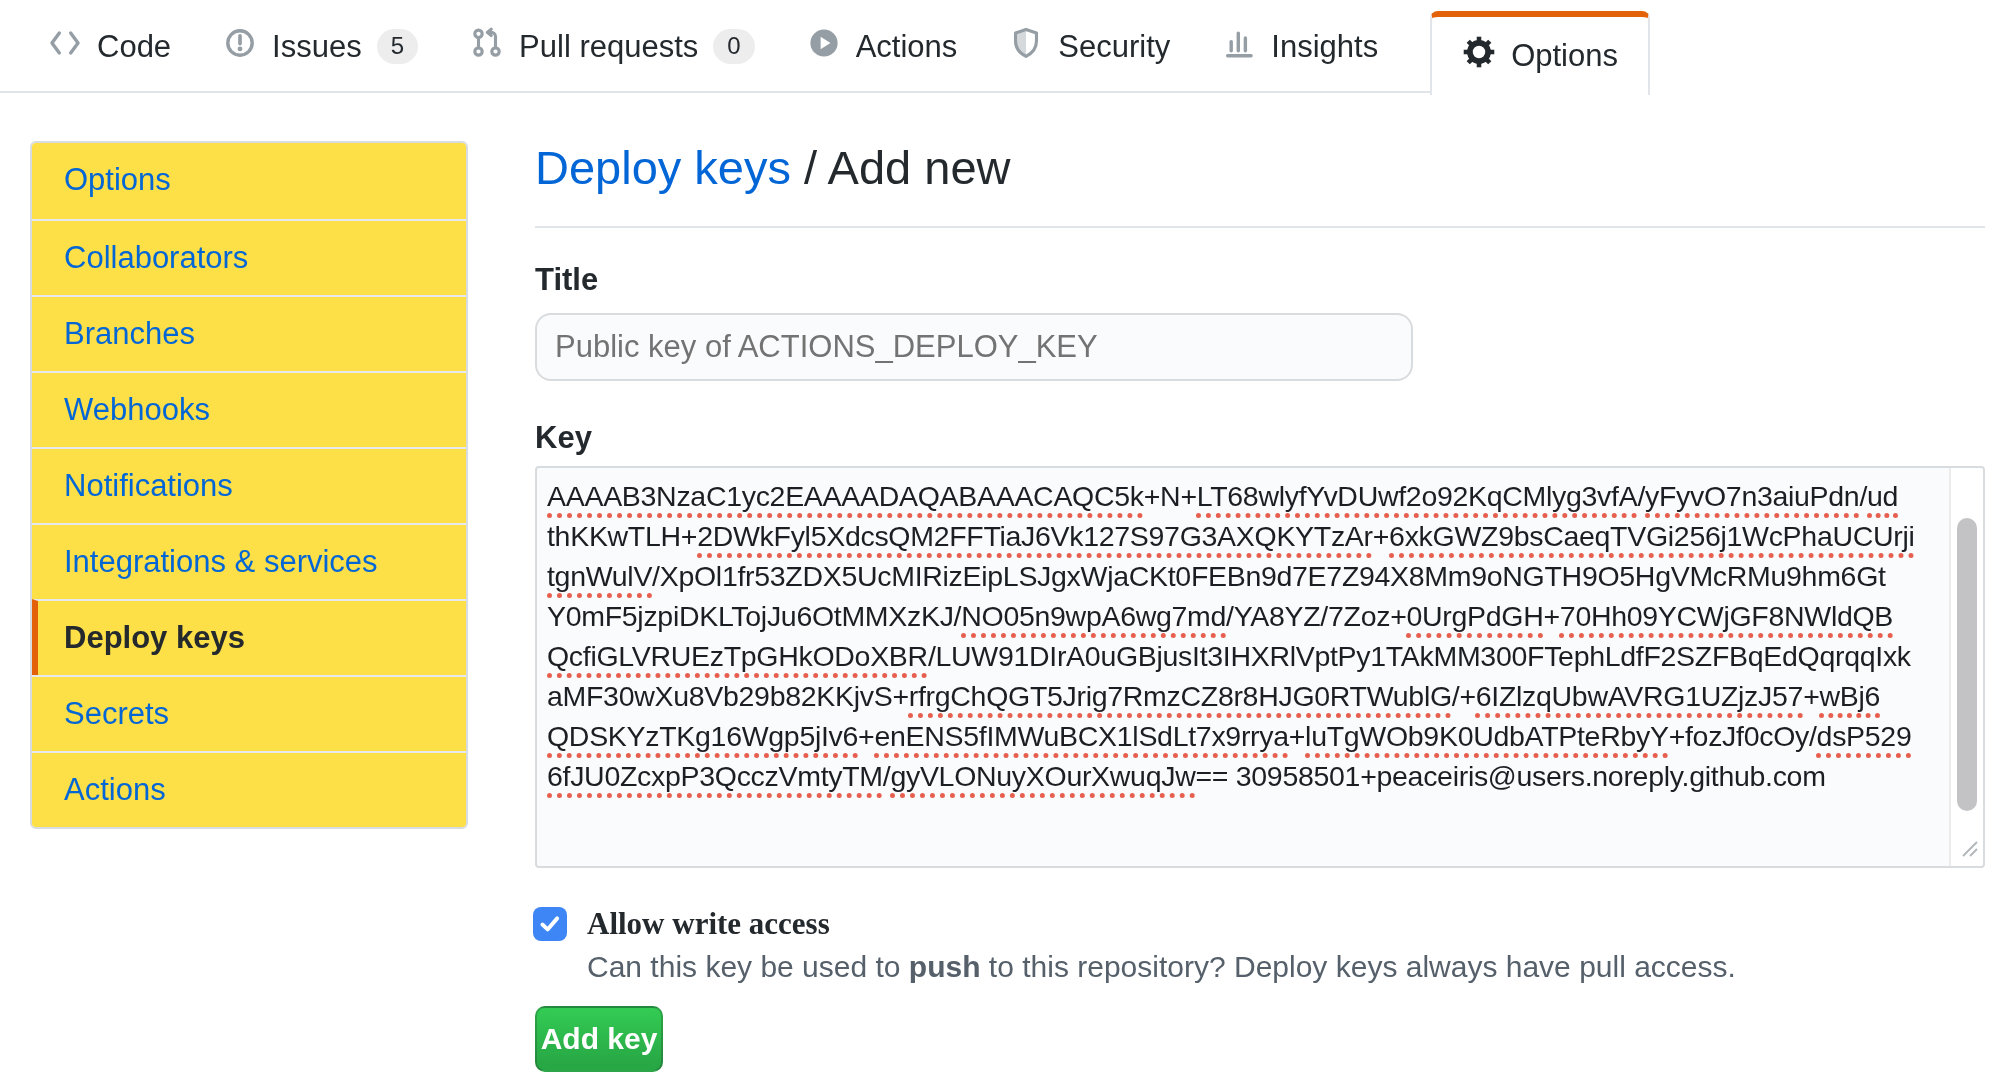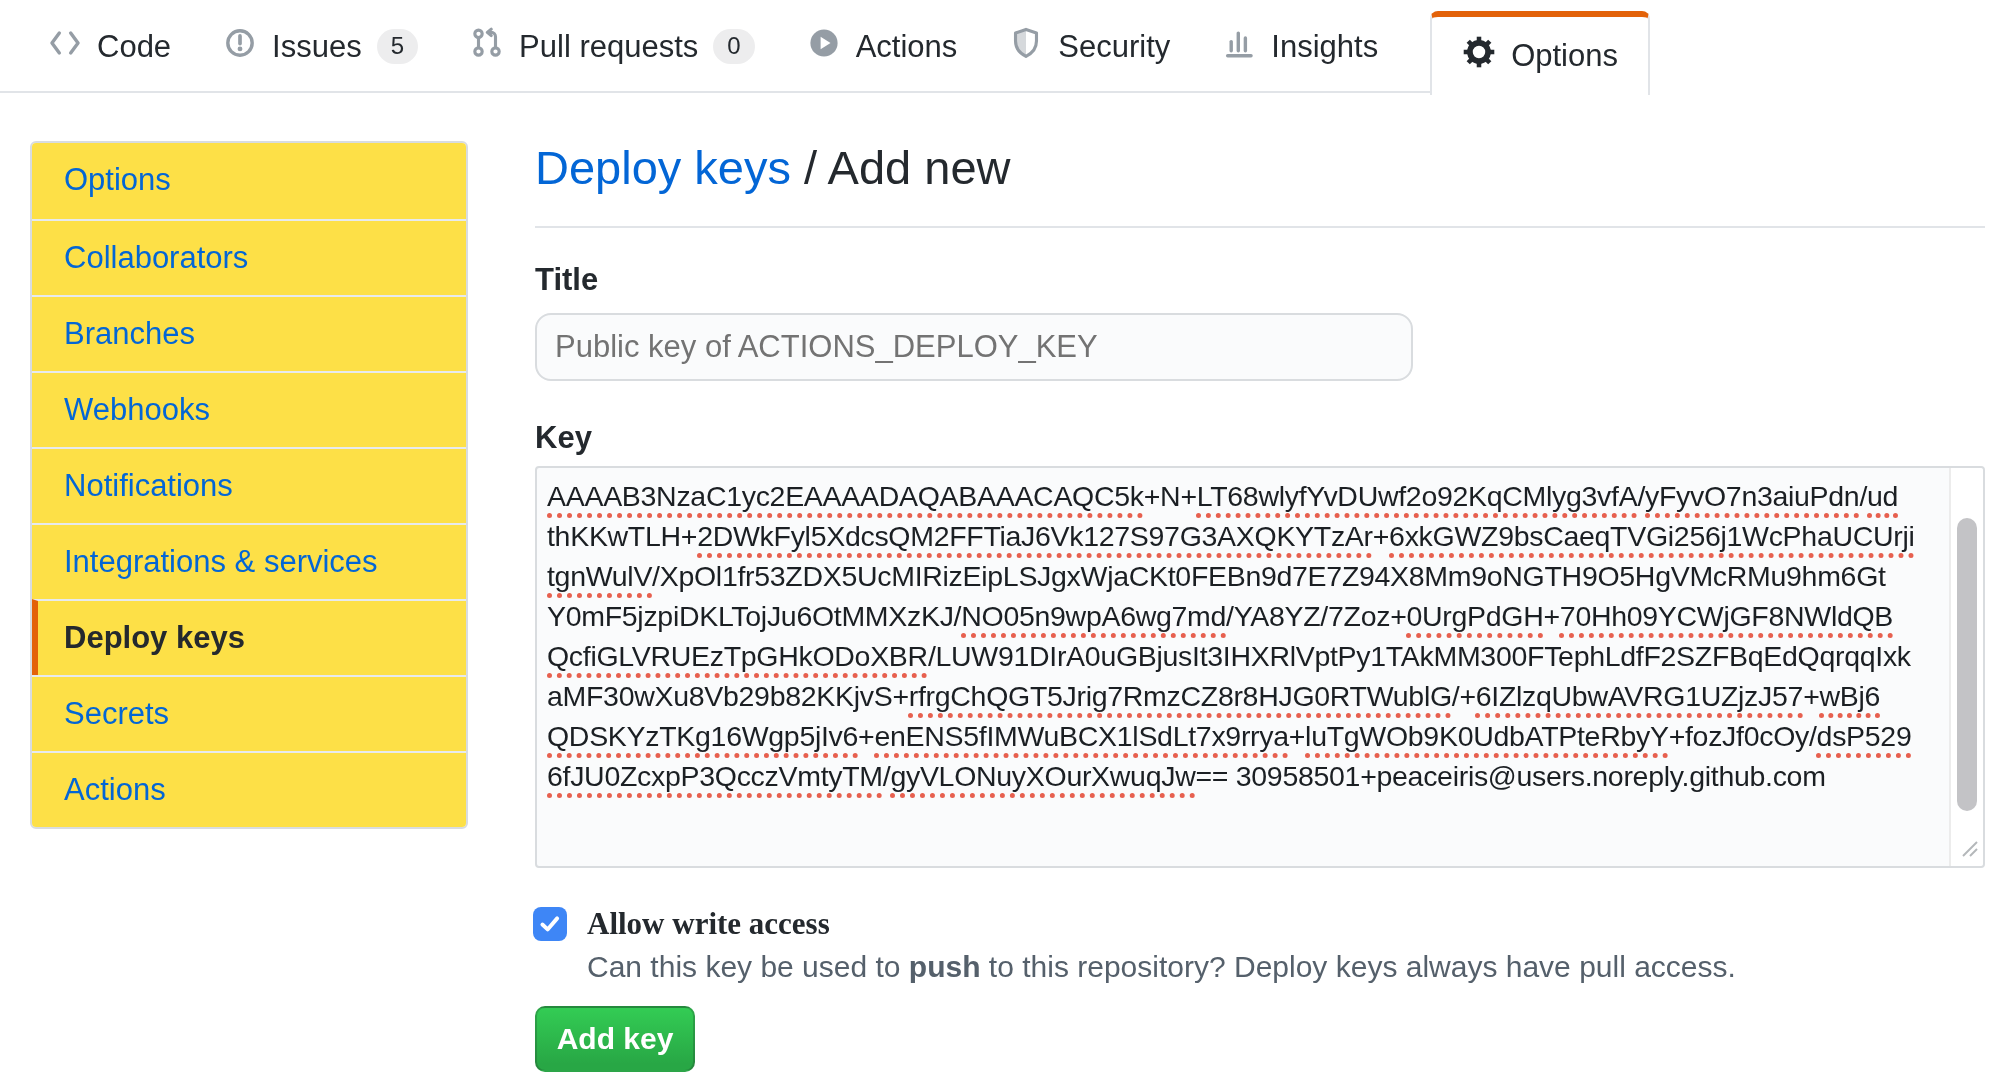--- a/index.html
+++ b/index.html
@@ -81,21 +81,21 @@
   .resize-grip { position:absolute; right:2px; bottom:2px; cursor:nwse-resize; }
   .cb-row { position:absolute; left:533px; top:906px; display:flex; align-items:center; gap:20px;font-family:Liberation Serif, serif; }
   .checkbox {
     width:34px; height:34px; background:#3e86f6; border-radius:8px;
     display:flex; align-items:center; justify-content:center; cursor:pointer; flex:0 0 auto;
   }
   .cb-label { font-size:31px; font-weight:700; color:#24292e; cursor:pointer; }
   .cb-desc { position:absolute; left:587px; top:950px; font-size:30px; color:#55606b; }
   .cb-desc b { font-weight:700; }
   .add-key-btn {
-    position:absolute; left:535px; top:1006px; width:160px; height:66px;
+    position:absolute; left:535px; top:1006px; width:128px; height:66px;
     background:linear-gradient(180deg,#33cc54 0%,#28a745 90%);
     border:2px solid rgba(27,31,35,0.22); border-radius:10px;
     color:#fff; font-size:30px; font-weight:700;
     font-family:"Liberation Sans","DejaVu Sans",sans-serif;
     display:flex; align-items:center; justify-content:center; cursor:pointer;
   }
 </style>
 </head>
 <body>
 

